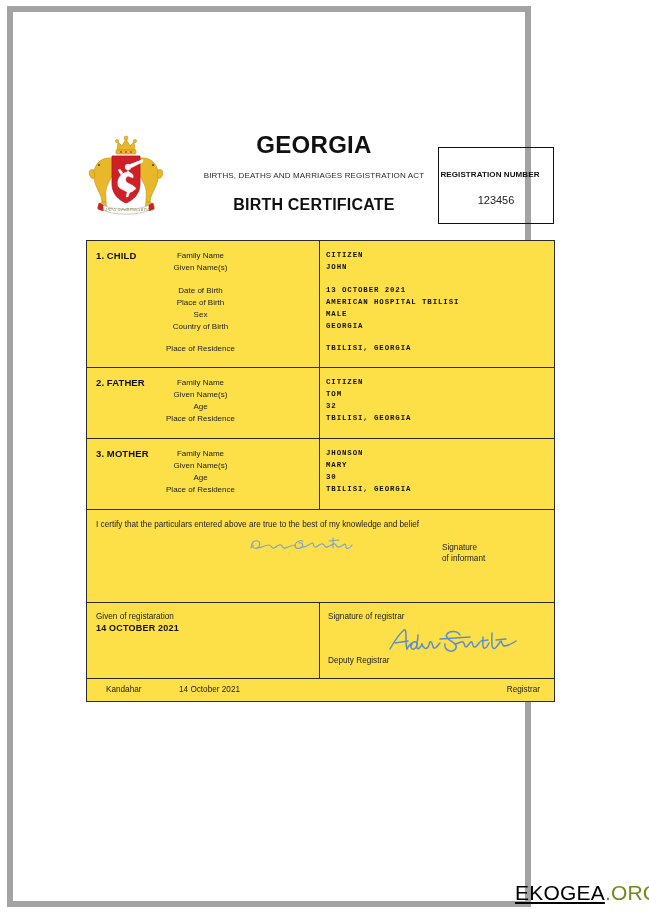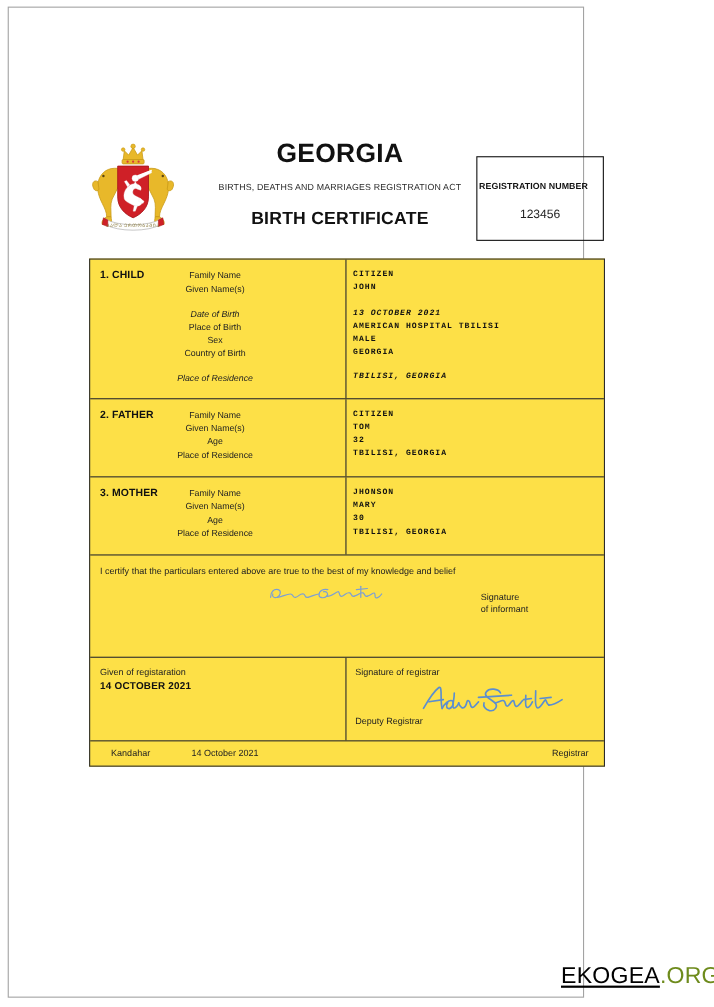--- a/index.html
+++ b/index.html
@@ -13,21 +13,21 @@
     font-family: "Liberation Sans", sans-serif;
     color: #1a1a1a;
     -webkit-font-smoothing: antialiased;
   }
   .page {
     position: absolute;
     left: 7px;
     top: 6px;
     width: 524px;
     height: 901px;
-    border: 1px solid #a3a3a3;
+    border: 6px solid #a3a3a3;
     background: #fff;
     box-sizing: border-box;
   }
 
   
   .header {
     position: absolute;
     left: 66px;
     top: 112px;
     width: 480px;
@@ -136,21 +136,21 @@
 
   .fields {
     position: relative;
     padding: 9px 0 10px 0;
   }
   .frow {
     position: relative;
     height: 11.5px;
     margin-bottom: 0.5px;
   }
-  .frow.gap { margin-top: 11px; font-style: italic; }
+  .frow.gap { margin-top: 11px; }
   .flabel {
     position: absolute;
     left: 0;
     width: 227px;
     text-align: center;
     font-size: 8px;
     color: #222;
     line-height: 11.5px;
   }
   .fvalue {

